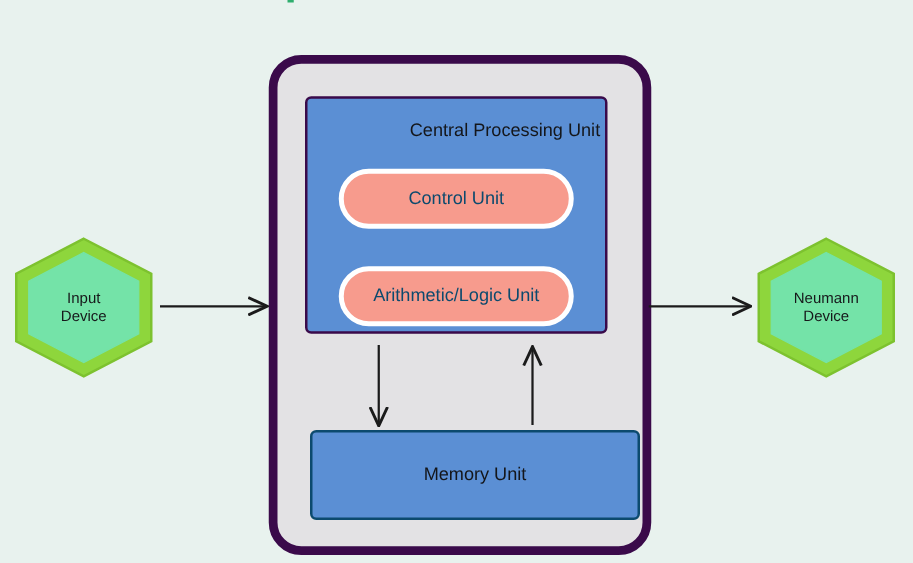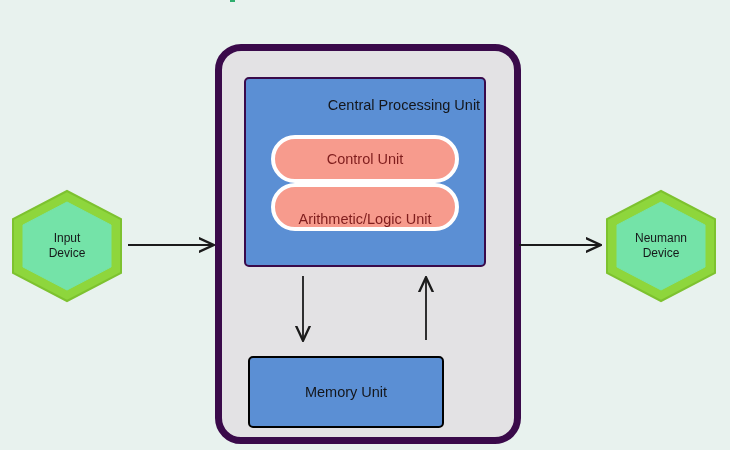--- a/index.html
+++ b/index.html
@@ -121,40 +121,39 @@
     background: #f79b8d;
     border: 4px solid #ffffff;
     border-radius: 26px;
     box-sizing: border-box;
     display: flex;
     align-items: center;
     justify-content: center;
   }
   .pill span {
     font-size: 14.5px;
-    color: #7f1d1d;
+    color: #0c4a6e;
   }
   #pill-cu  { top: 135px; }
-  #pill-alu { top: 183px; align-items: flex-end; }
+  #pill-alu { top: 213px; }
 
   
   #memory {
     position: absolute;
     left: 248px;
     top: 344px;
-    width: 196px;
+    width: 264px;
     height: 72px;
     background: #5b8fd4;
-    border: 2px solid #000000;
+    border: 2px solid #0c4a6e;
     border-radius: 5px;
     box-sizing: border-box;
     display: flex;
     align-items: center;
     justify-content: center;
-    margin-top: 12px;
   }
   #memory span {
     font-size: 14.5px;
     color: #14161a;
   }
 
   
   #arrows {
     position: absolute;
     left: 0; top: 0;

